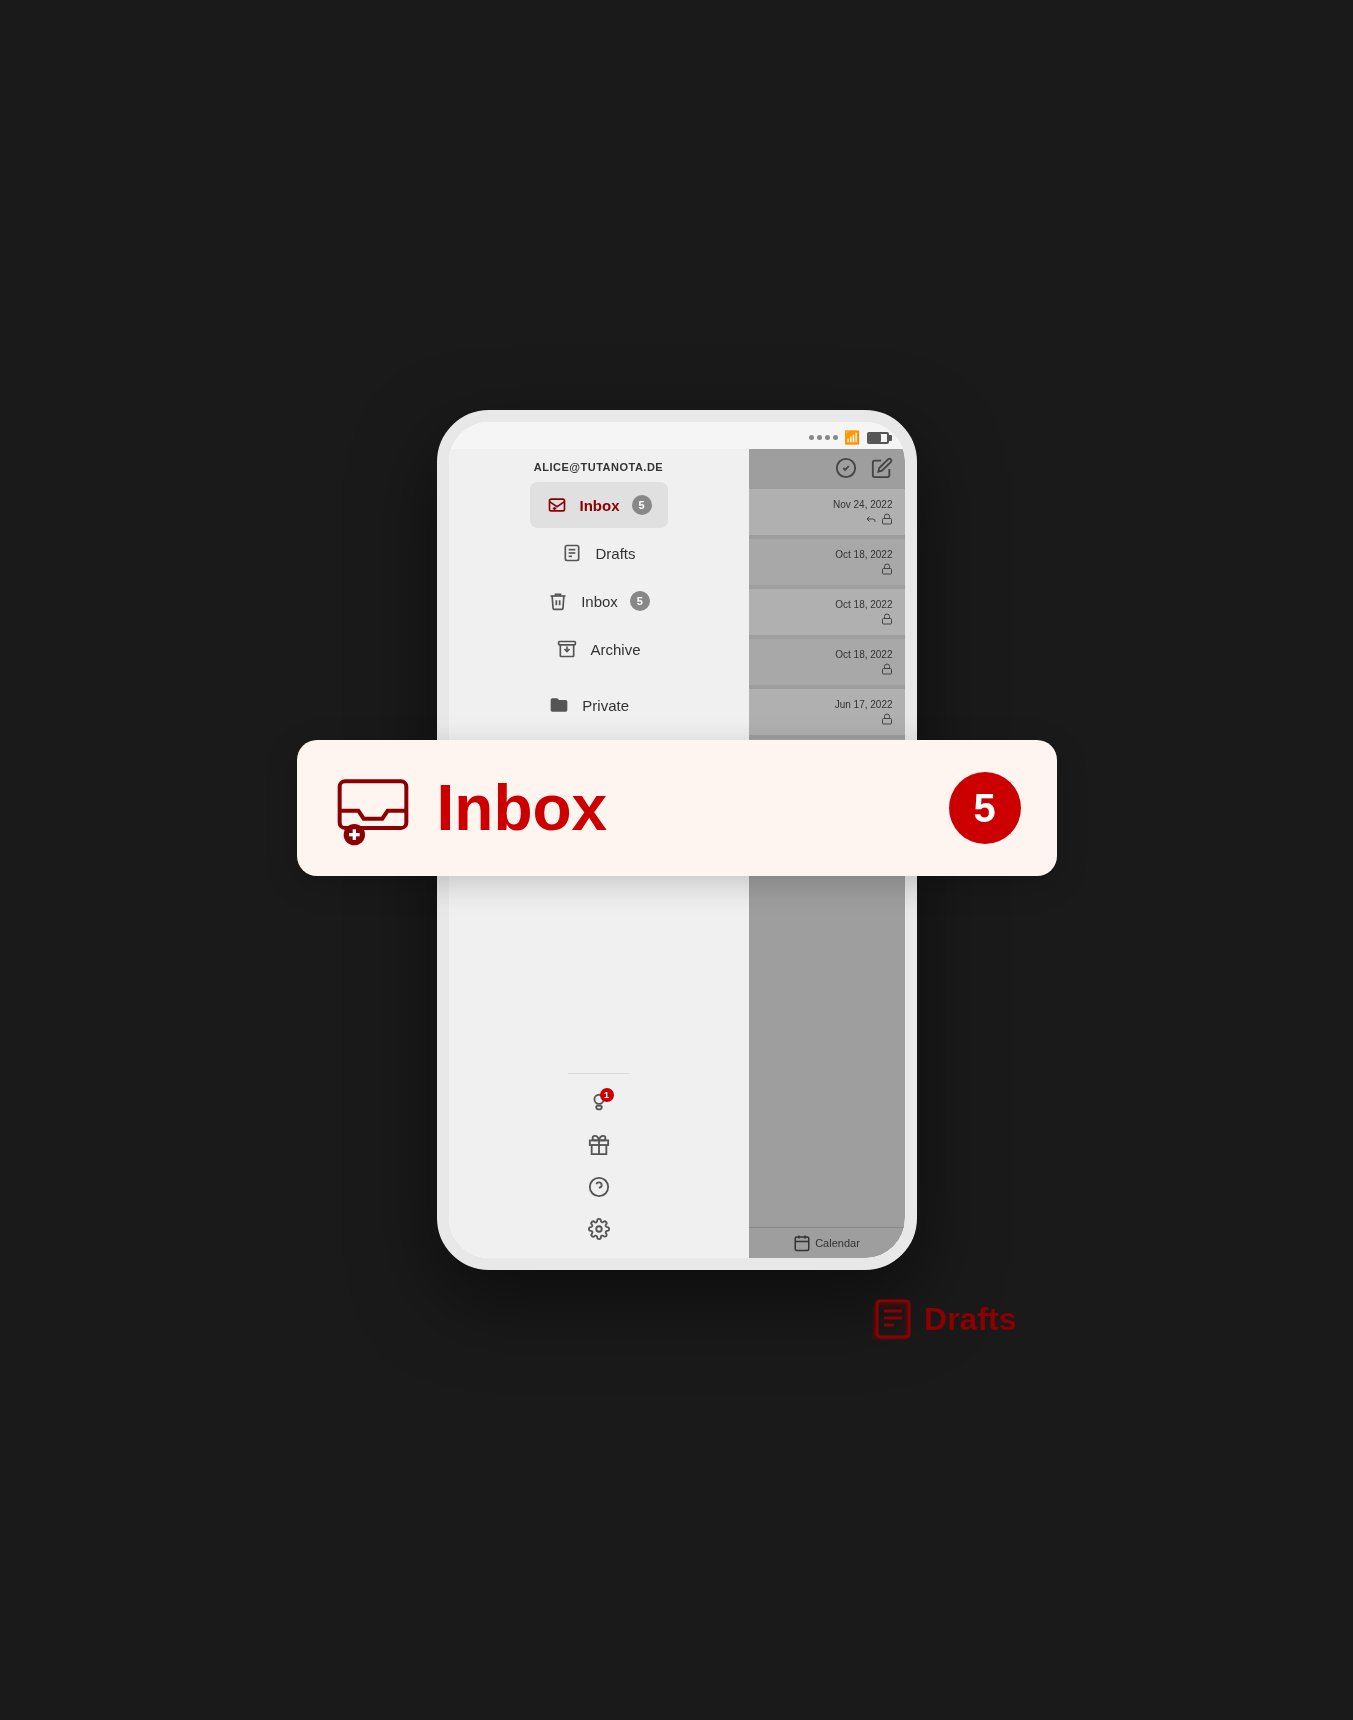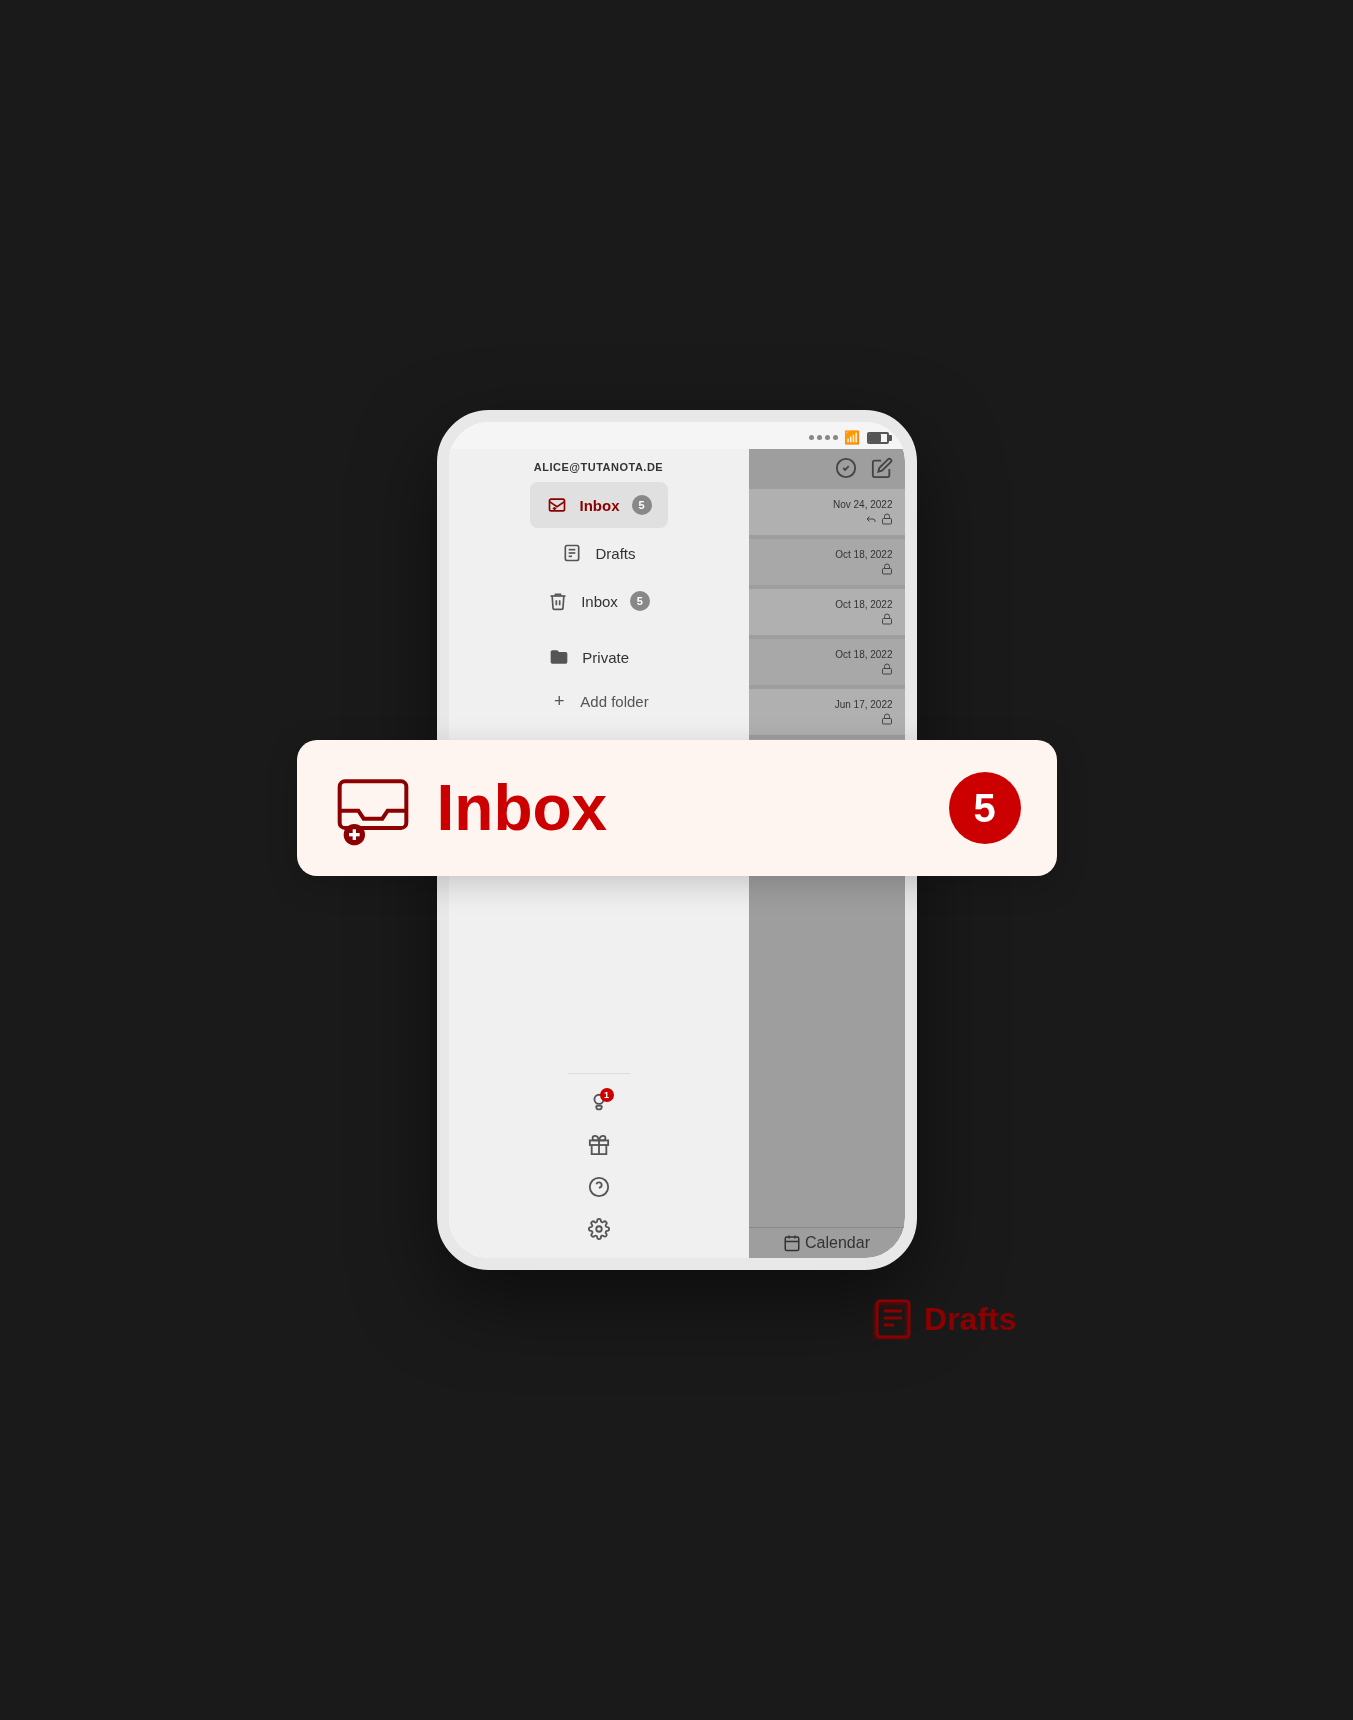--- a/index.html
+++ b/index.html
@@ -280,21 +280,21 @@
       align-items: center;
       justify-content: center;
       gap: 4px;
       border-top: 1px solid #888;
     }
     .calendar-tab svg {
       width: 18px; height: 18px;
       color: #333;
     }
     .calendar-tab-label {
-      font-size: 16px;
+      font-size: 11px;
       color: #333;
     }
 
     
     .highlight-card {
       position: absolute;
       top: 380px;
       left: -30px;
       right: -30px;
       background: #fff5f0;
@@ -414,20 +414,31 @@
                 <polyline points="3 6 5 6 21 6"></polyline>
                 <path d="M19 6l-1 14a2 2 0 01-2 2H8a2 2 0 01-2-2L5 6"></path>
                 <path d="M10 11v6M14 11v6"></path>
                 <path d="M9 6V4h6v2"></path>
               </svg>
             </div>
             <span class="nav-item-label">Inbox</span>
             <span class="nav-badge">5</span>
           </div>
 
+          <div class="nav-item">
+            <div class="nav-item-icon">
+              <svg viewBox="0 0 24 24" fill="none" stroke="#555" stroke-width="2">
+                <rect x="2" y="3" width="20" height="4" rx="1"></rect>
+                <path d="M4 7v13a1 1 0 001 1h14a1 1 0 001-1V7"></path>
+                <polyline points="9 12 12 15 15 12"></polyline>
+                <line x1="12" y1="9" x2="12" y2="15"></line>
+              </svg>
+            </div>
+            <span class="nav-item-label">Archive</span>
+          </div>
 
           <div class="folder-section">
 
             <div class="nav-item">
               <div class="nav-item-icon">
                 <svg viewBox="0 0 24 24" fill="#555" stroke="none">
                   <path d="M20 6h-8l-2-2H4a2 2 0 00-2 2v12a2 2 0 002 2h16a2 2 0 002-2V8a2 2 0 00-2-2z"></path>
                 </svg>
               </div>
               <span class="nav-item-label">Private</span>

